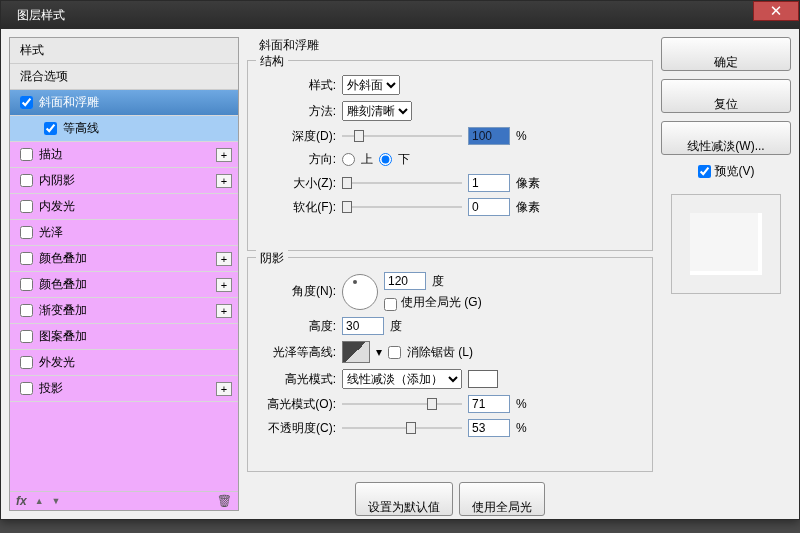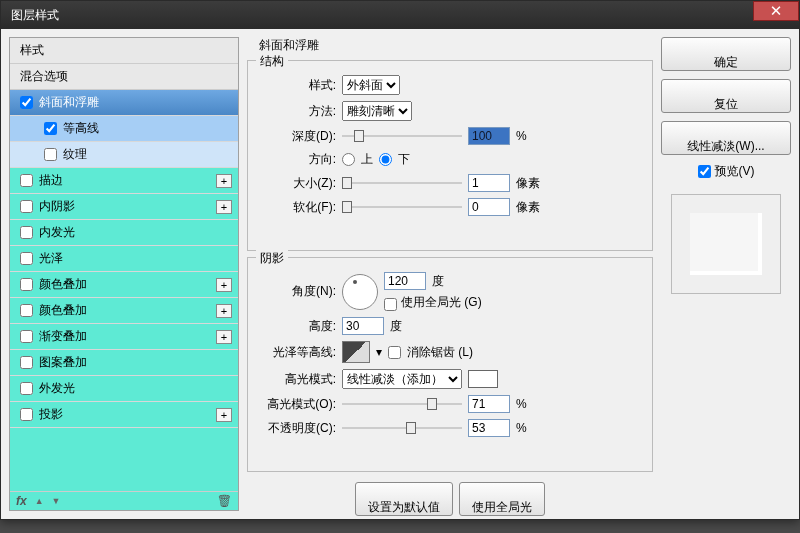--- a/index.html
+++ b/index.html
@@ -1,21 +1,21 @@
 <!DOCTYPE html>
 <html><head>
 <meta charset="utf-8">
 <style>
 * { box-sizing: border-box; font-family: "Microsoft YaHei", Arial, sans-serif; font-size: 12px; }
 body { margin: 0; background: #4a4a4a; height: 533px; overflow: hidden; }
 .window { width: 800px; height: 520px; background: #f0f0f0; border: 1px solid #2a2a2a; box-shadow: 0 2px 10px rgba(0,0,0,.5); }
-.titlebar { height: 28px; background: linear-gradient(#3c3c3c, #2a2a2a); display: flex; align-items: center; padding-left: 10px; color: #fff; position: relative; }
+.titlebar { height: 28px; background: linear-gradient(#3c3c3c, #2a2a2a); display: flex; align-items: center; padding-left: 16px; color: #fff; position: relative; }
 .close-btn { position: absolute; right: 0; top: 0; width: 46px; height: 20px; background: #c75050; color: #fff; font-size: 15px; text-align: center; line-height: 18px; border: 1px solid #8a2020; }
 .body { display: flex; padding: 8px; gap: 8px; background: #f0f0f0; height: calc(100% - 28px); }
-.sidebar { width: 230px; background: #5eead4; border: 1px solid #a0a0a0; display: flex; flex-direction: column; }
+.sidebar { width: 230px; background: #f0abfc; border: 1px solid #a0a0a0; display: flex; flex-direction: column; }
 .side-head { padding: 4px 10px; background: #e8e8e8; border-bottom: 1px solid #ccc; }
 .side-item { padding: 4px 10px; border-bottom: 1px solid #d8d8d8; display: flex; align-items: center; gap: 6px; position: relative; }
 .side-item.sel { background: linear-gradient(#6ea8e2, #4a87c6); color: #fff; }
 .side-sub { padding-left: 34px; background: #cfe4f9; }
 .side-sub.sel2 { background: #a6cef5; }
 .plus { position: absolute; right: 6px; width: 16px; height: 14px; border: 1px solid #888; background: #f6f6f6; text-align: center; line-height: 12px; font-size: 11px; }
 .sidebar-footer { margin-top: auto; border-top: 1px solid #ccc; padding: 2px 6px; display: flex; align-items: center; gap: 8px; color: #555; }
 .tri-up, .tri-down { font-size: 9px; color: #666; }
 .main { flex: 1; display: flex; gap: 8px; }
 .settings { flex: 1; }
@@ -58,24 +58,20 @@
       <div class="side-head">混合选项</div>
 
       <div class="side-item sel">
         <input type="checkbox" checked="" style="">
         <span>斜面和浮雕</span>
       </div>
       <div class="side-item side-sub sel2">
         <input type="checkbox" checked="" style="">
         <span>等高线</span>
       </div>
-      <div class="side-item side-sub">
-        <input type="checkbox" style="">
-        <span>纹理</span>
-      </div>
       <div class="side-item">
         <input type="checkbox" style="">
         <span>描边</span>
         <span class="plus">+</span>
       </div>
       <div class="side-item">
         <input type="checkbox" style="">
         <span>内阴影</span>
         <span class="plus">+</span>
       </div>

